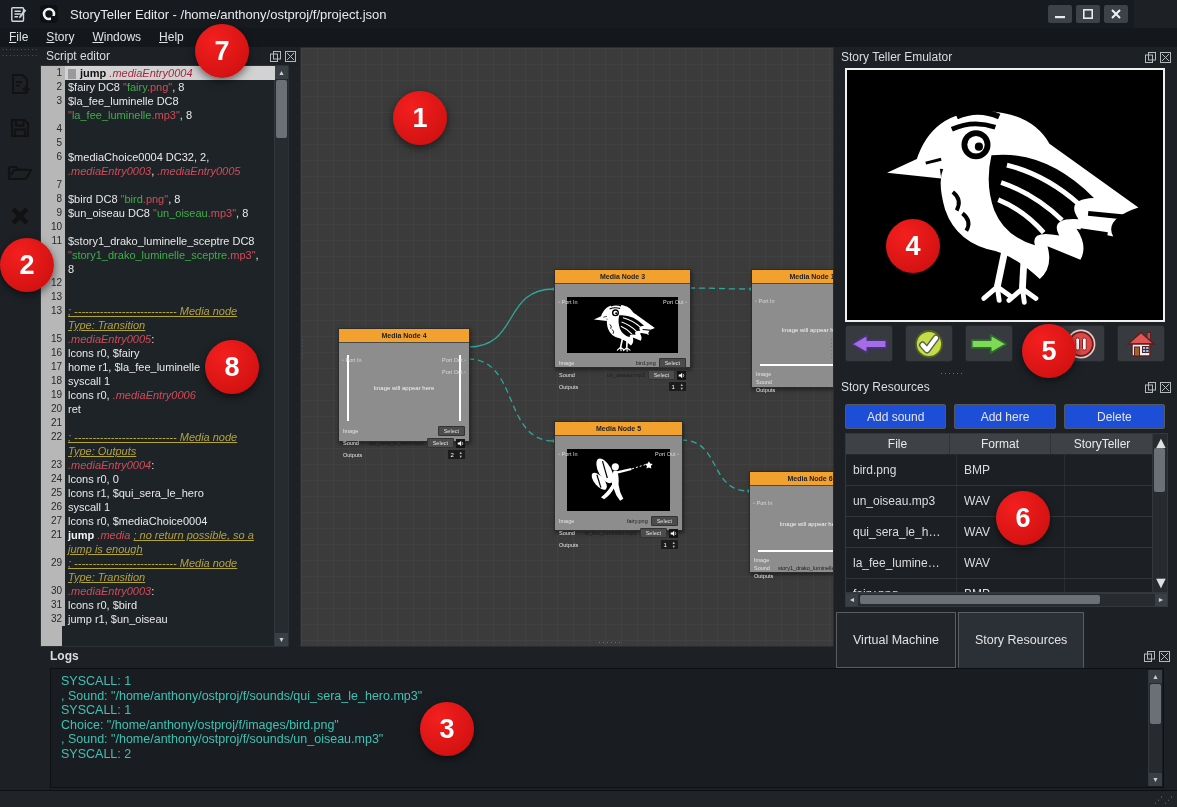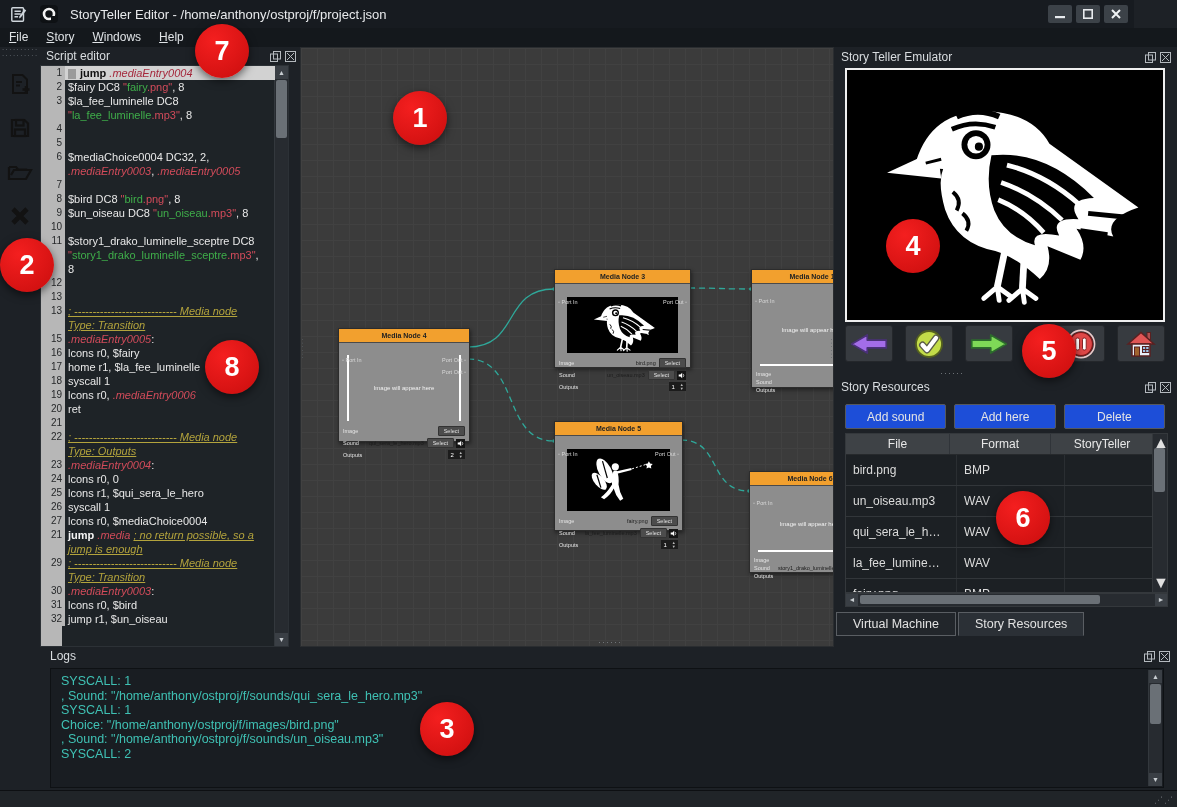--- a/index.html
+++ b/index.html
@@ -65,21 +65,21 @@
   .thead{display:flex;background:#3e4246;height:20px;border-bottom:1px solid #26292c;}
   .thc{font-size:12px;color:#e8e8e8;display:flex;align-items:center;justify-content:center;border-right:1px solid #303439;}
   .trow{display:flex;height:30px;border-bottom:1px solid #32363a;}
   .tdc{font-size:12px;color:#dcdcdc;display:flex;align-items:center;padding-left:7px;border-right:1px solid #2a2e32;overflow:hidden;white-space:nowrap;}
   .c0{width:103px;} .c1{width:100px;} .c2{flex:1;border-right:none;}
   .tvscroll{position:absolute;left:1152px;top:433px;width:14px;height:158px;background:#272b30;border:1px solid #34383c;}
   .hscroll{position:absolute;left:845px;top:593px;width:321px;height:12px;background:#272b30;border:1px solid #34383c;}
   .hbtn{position:absolute;top:0;width:12px;height:12px;background:#3a3f45;color:#c8cdd1;font-size:7px;text-align:center;line-height:12px;}
   .hthumb{position:absolute;top:1px;height:9px;background:#6a7076;border-radius:2px;}
   .tabs{position:absolute;left:836px;top:612px;display:flex;gap:2px;}
-  .tab{border:1px solid #5a5e63;background:#22262b;color:#e2e2e2;font-size:12.5px;padding:4px 16px;}
+  .tab{border:1px solid #5a5e63;background:#22262b;color:#e2e2e2;font-size:12.5px;padding:20px 16px;}
   .tab.active{background:#2b3036;border-bottom-color:#2b3036;}
   
   .logbox{position:absolute;left:50px;top:668px;width:1112px;height:118px;background:#191d22;border:1px solid #0e1114;}
   .logtxt{padding:5px 0 0 10px;font-size:12.5px;line-height:14.5px;color:#3fc1b4;}
   .logscroll{position:absolute;right:1px;top:1px;bottom:1px;width:13px;background:#272b30;border-left:1px solid #33383d;}
   
   .statusbar{position:absolute;left:0;top:790px;width:1177px;height:17px;background:#202428;border-top:1px solid #0d0f12;}
   .grip{position:absolute;right:3px;bottom:3px;color:#6a6f74;font-size:9px;letter-spacing:1px;}
   
   .anno{position:absolute;width:54px;height:54px;border-radius:50%;background:radial-gradient(circle at 35% 30%,#f41f1f,#c90d0d);box-shadow:0 3px 8px rgba(0,0,0,.55);display:flex;align-items:center;justify-content:center;color:#fff;font-size:27px;font-weight:bold;z-index:50;}
@@ -690,21 +690,21 @@
 <div class="hscroll">
   <div class="hbtn" style="left:0;">◄</div>
   <div class="hthumb" style="left:14px;width:240px;"></div>
   <div class="hbtn" style="right:0;">►</div>
 </div>
 <div class="tabs" id="tabs">
     <div class="tab">Virtual Machine</div>
     <div class="tab active">Story Resources</div>
   </div>
 
-<div class="phead" style="left:50px;top:647px;width:1120px;">
+<div class="phead" style="left:50px;top:647px;width:1120px;font-weight:bold;">
   <span>Logs</span>
   <span class="pticons">
     <span>
         <svg width="11" height="11" viewBox="0 0 11 11" fill="none" stroke="#b4b9be" stroke-width="1">
           <rect x="0.5" y="3" width="7" height="7.5"></rect>
           <rect x="3.5" y="0.5" width="7" height="7.5"></rect>
         </svg>
       </span>
     <span>
         <svg width="11" height="11" viewBox="0 0 11 11" fill="none" stroke="#b4b9be" stroke-width="1">

